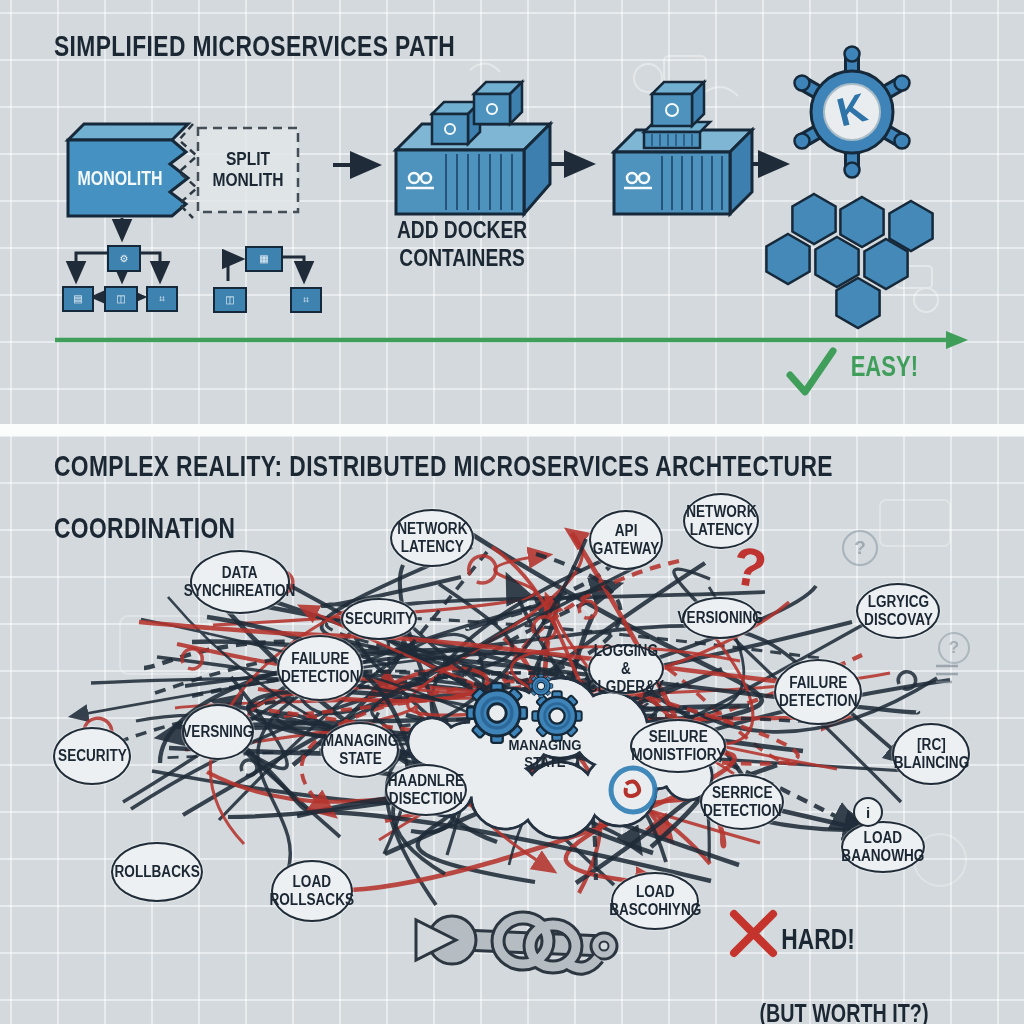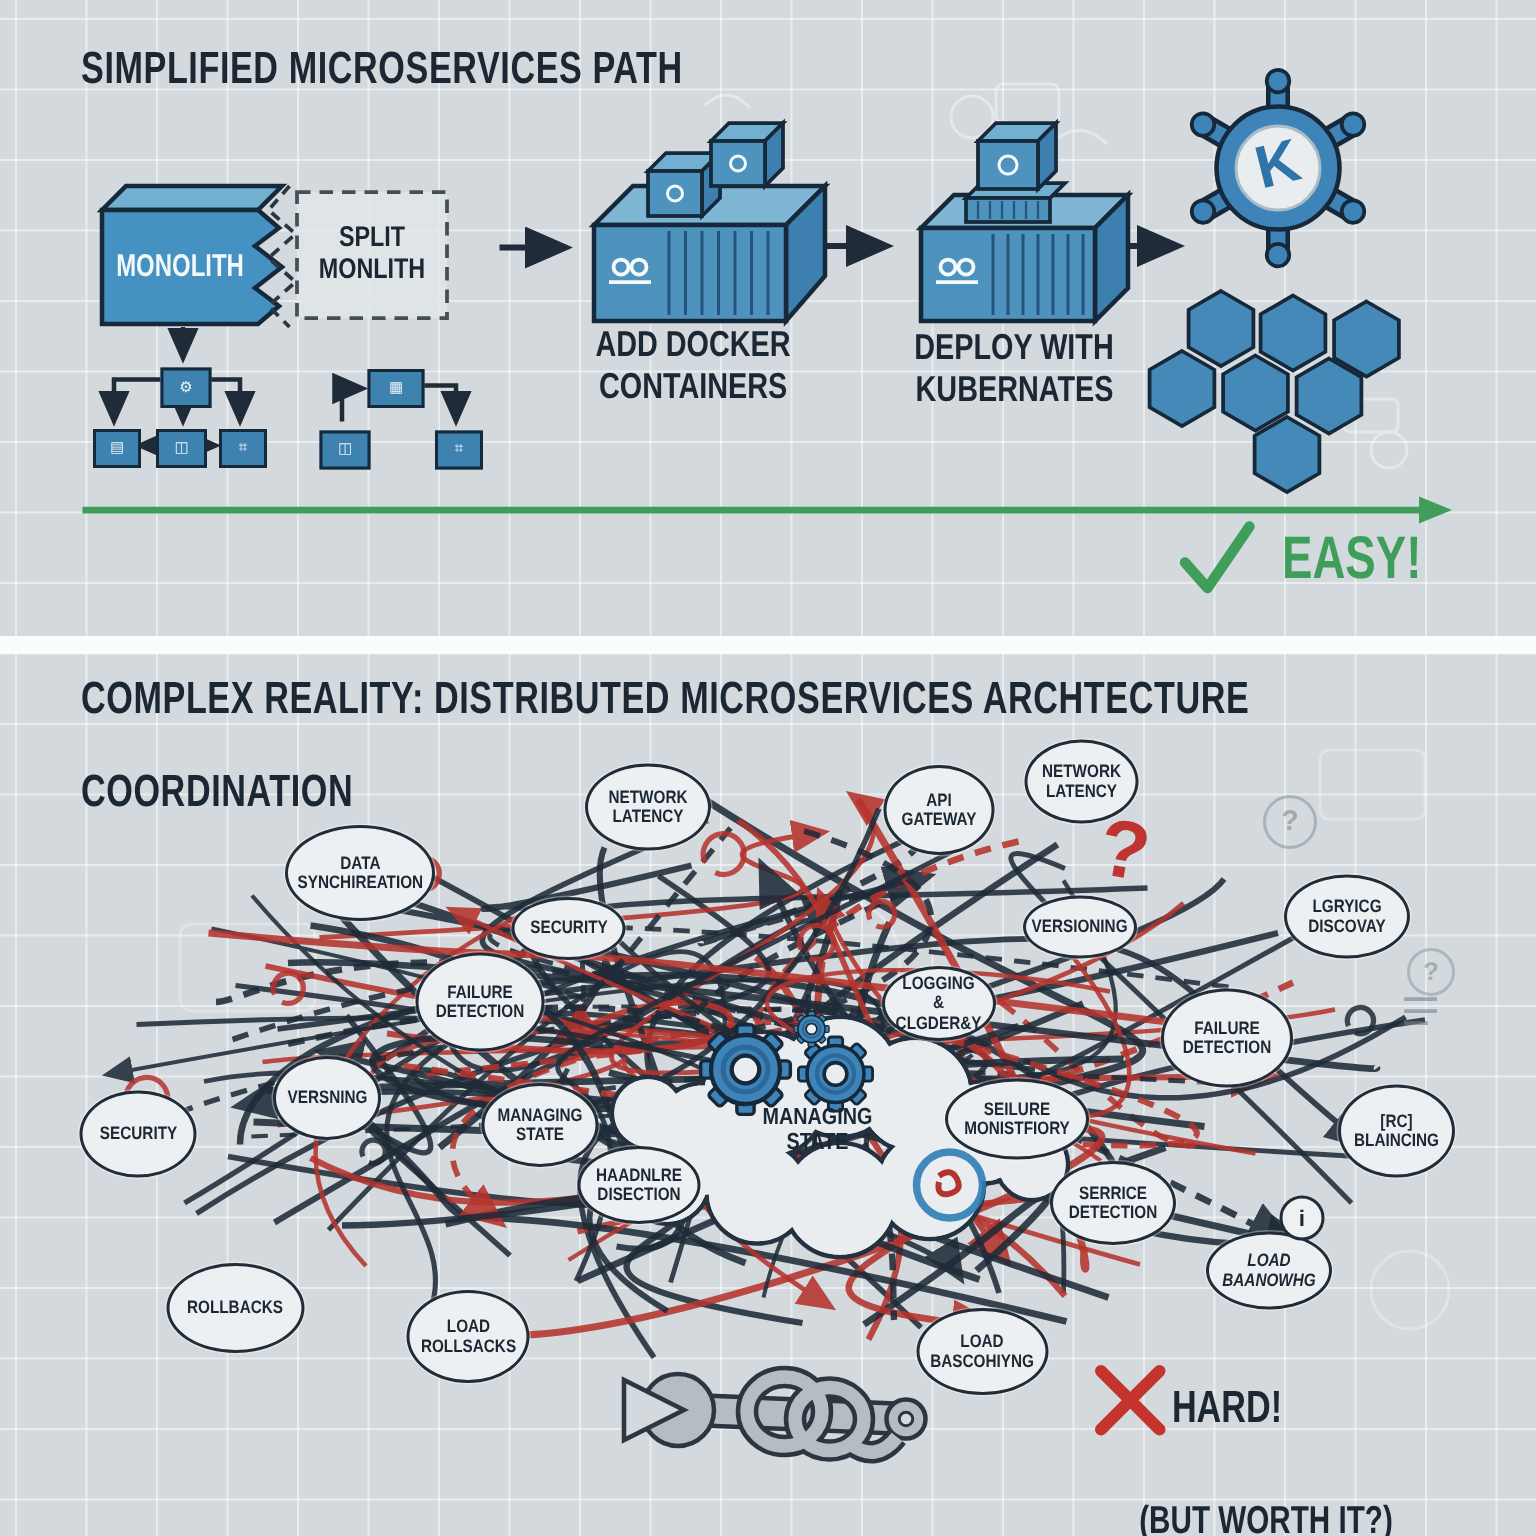--- a/index.html
+++ b/index.html
@@ -15,32 +15,32 @@
   svg{position:absolute;left:0;top:0;overflow:visible;}
   .lbl{position:absolute;font-weight:700;color:#1b2733;}
   .lbl .cond{display:inline-block;transform:scaleX(.76);transform-origin:50% 50%;white-space:nowrap;}
   .lbl.left .cond{transform-origin:0 50%;}
   .ctr{transform:translateX(-50%);text-align:right;}
   .title{font-size:30px;letter-spacing:.5px;line-height:36px;}
   .step-label{font-size:24px;line-height:28px;text-align:center;transform:translateX(-50%);}
   .step-label .cond{transform:scaleX(.8);}
   .white-label{color:#f3f8fb;font-size:21px;}
   .split-label{font-size:19px;line-height:21px;width:96px;text-align:center;}
-  .easy{color:#3f9e5a;font-size:40px;}
+  .easy{color:#3f9e5a;font-size:29px;}
   .hard{font-size:30px;}
   .worth{font-size:26px;}
   .divider{position:absolute;left:0;width:1024px;background:#fbfcfc;}
   .mini{position:absolute;background:#3e82b0;border:2px solid #16293a;color:#eaf2f7;
         display:flex;align-items:center;justify-content:center;font-size:10px;line-height:1;}
   .k-letter{position:absolute;left:852px;top:112px;transform:translate(-50%,-54%) rotate(-14deg);
         font-size:40px;font-weight:800;color:#2e74a8;}
   #bubbles{position:absolute;left:0;top:0;width:1024px;height:1024px;}
   .bubble{position:absolute;background:#edf0f2;border:2.5px solid #202c38;border-radius:50%;
         display:flex;align-items:center;justify-content:center;text-align:center;
-        font-weight:700;color:#1b2733;font-size:12px;line-height:1.12;
+        font-weight:700;color:#1b2733;font-size:16px;line-height:1.12;
         box-shadow:0 0 0 1px rgba(255,255,255,.35);}
   .bubble span{display:block;transform:scaleX(.85);padding:2px 3px;}
   .bubble.plain{background:transparent;border:none;box-shadow:none;font-size:15.5px;}
   .qmark-red{position:absolute;font-weight:800;color:#bf3430;font-size:54px;transform:rotate(10deg);}
   .qmark-circle{position:absolute;border:2.5px solid #8594a0;border-radius:50%;color:#76828c;
         display:flex;align-items:center;justify-content:center;font-weight:700;}
   .info-bubble{position:absolute;width:26px;height:26px;background:#eef1f2;border:2.5px solid #202c38;
         border-radius:50%;display:flex;align-items:center;justify-content:center;
         font-weight:800;font-size:15px;color:#1b2733;}
 </style>
@@ -202,23 +202,20 @@
   <div class="mini" style="left:213px;top:287px;width:30px;height:22px;">
     <span>◫</span>
     </div>
   <div class="mini" style="left:290px;top:287px;width:28px;height:22px;">
     <span>⌗</span>
     </div>
 
   <div class="lbl step-label" style="left:462px;top:216px;">
     <span class="cond">ADD DOCKER</span><br>
     <span class="cond">CONTAINERS</span></div>
-  <div class="lbl step-label" style="left:676px;top:218px;">
-    <span class="cond">DEPLOY WITH</span><br>
-    <span class="cond">KUBERNATES</span></div>
   <div class="k-letter">K</div>
   <div class="lbl easy" style="left:840px;top:350px;">
     <span class="cond">EASY!</span></div>
 
   <div class="divider" style="top:424px;height:12px;"></div>
 
   <div class="lbl left title" style="left:54px;top:448px;">
     <span class="cond">COMPLEX REALITY: DISTRIBUTED MICROSERVICES ARCHTECTURE</span></div>
   <div class="lbl left title" style="left:54px;top:484px;margin-top:26px;">
     <span class="cond">COORDINATION</span></div>
@@ -483,21 +480,21 @@
       </div>
       <div class="bubble" style="left: 385px; top: 764px; width: 78px; height: 48px;">
         <span>HAADNLRE DISECTION</span>
       </div>
       <div class="bubble" style="left: 892px; top: 723px; width: 74px; height: 58px;">
         <span>[RC] BLAINCING</span>
       </div>
       <div class="bubble" style="left: 700px; top: 774px; width: 80px; height: 52px;">
         <span>SERRICE DETECTION</span>
       </div>
-      <div class="bubble" style="left: 804px; top: 821px; width: 80px; height: 48px; font-style: italic;">
+      <div class="bubble" style="left: 841px; top: 821px; width: 80px; height: 48px;">
         <span>LOAD BAANOWHG</span>
       </div>
       <div class="bubble" style="left: 111px; top: 842px; width: 88px; height: 56px;">
         <span>ROLLBACKS</span>
       </div>
       <div class="bubble" style="left: 271px; top: 860px; width: 78px; height: 58px;">
         <span>LOAD ROLLSACKS</span>
       </div>
       <div class="bubble" style="left: 611px; top: 872px; width: 84px; height: 54px;">
         <span>LOAD BASCOHIYNG</span>

